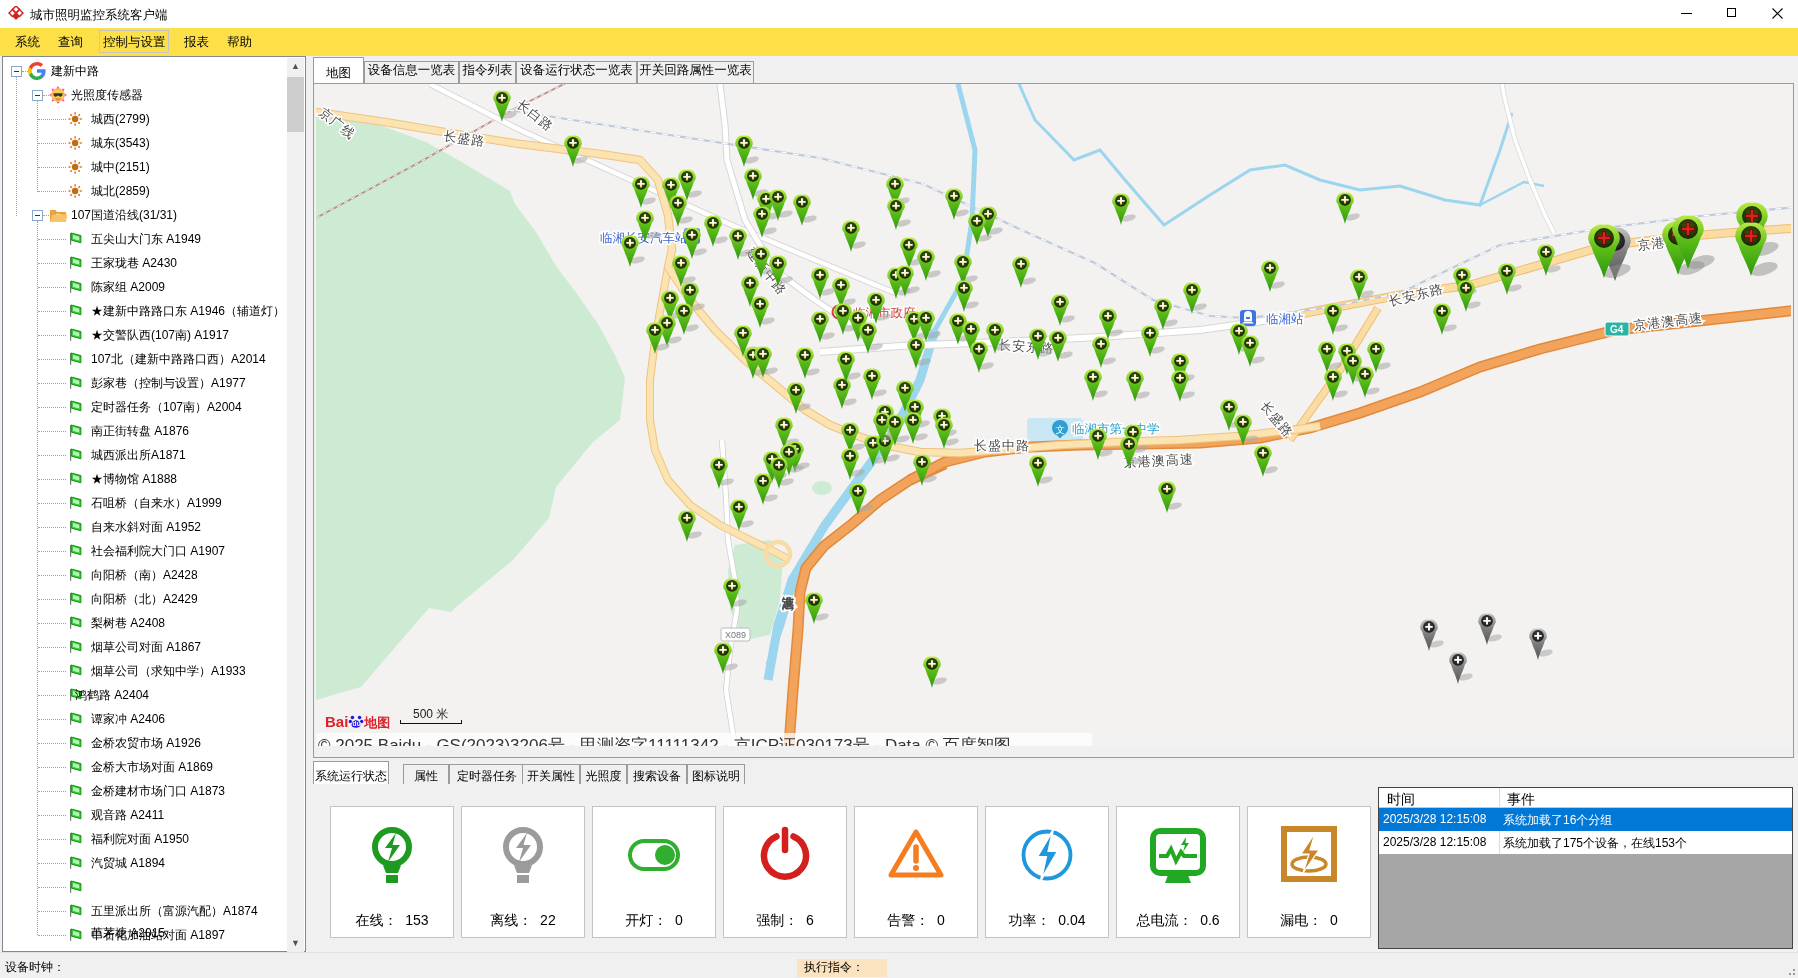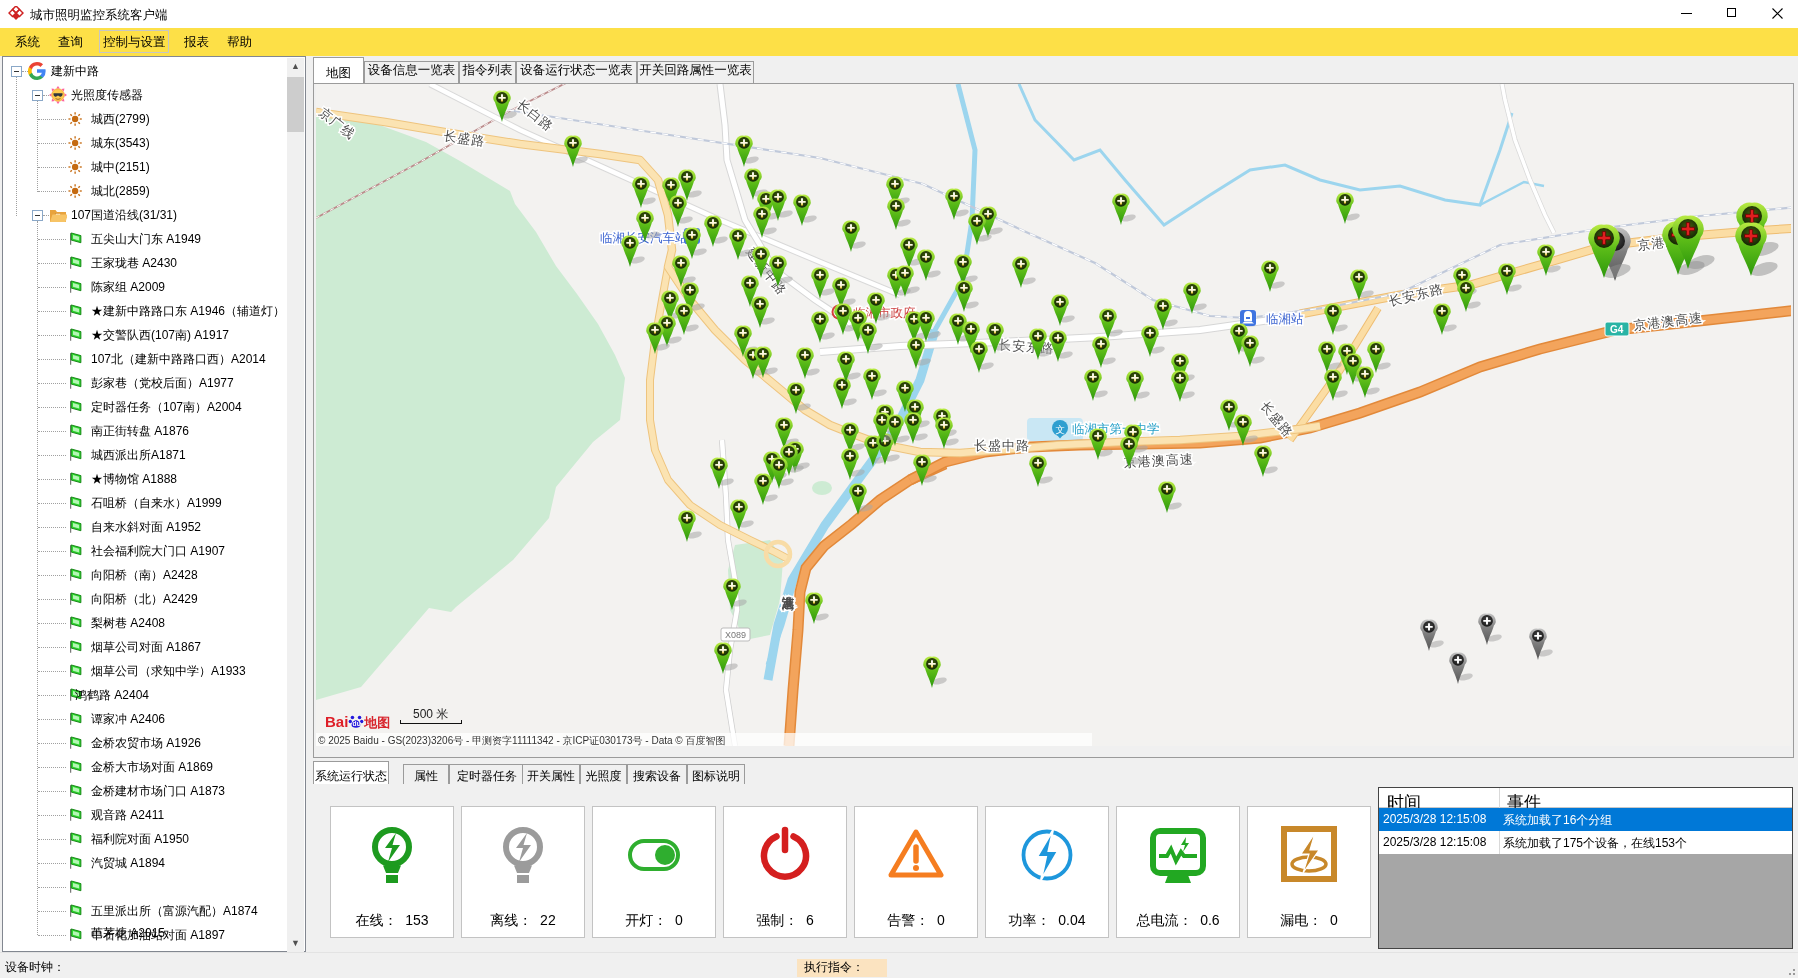--- a/index.html
+++ b/index.html
@@ -17,32 +17,32 @@
 .hdot{position:absolute;height:1px;border-top:1px dotted #a0a0a0}
 #tscroll{position:absolute;right:1px;top:1px;width:17px;height:894px;background:#f0f0f0}
 .sarrow{position:absolute;left:0;width:17px;height:17px;background:#f0f0f0;color:#505050;font-size:9px;text-align:center;line-height:17px}
 #sthumb{position:absolute;left:0;top:19px;width:17px;height:55px;background:#cdcdcd}
 #maptabs{position:absolute;left:313px;top:57px;height:26px}
 .tab{position:absolute;top:4px;height:22px;background:#f0f0f0;border:1px solid #9b9b9b;border-bottom:none;font-size:12.5px;text-align:center;color:#000}
 .tab.sel{top:0;height:26px;background:#fff;padding-top:7px;z-index:3}
 #mappage{position:absolute;left:313px;top:83px;width:1481px;height:675px;background:#f0f0f0;border:1px solid #9b9b9b}
 #map{position:absolute;left:316px;top:84px;width:1475px;height:662px;overflow:hidden}
 #copy{position:absolute;left:0px;top:649px;width:776px;height:13px;background:rgba(255,255,255,0.75)}
-#copytext{position:absolute;left:2px;top:650px;font-size:10px;color:#333;white-space:nowrap}
+#copytext{position:absolute;left:2px;top:650px;font-size:17px;color:#333;white-space:nowrap}
 #scaletext{position:absolute;left:97px;top:622px;font-size:12px;color:#222}
 #scalebar{position:absolute;left:84px;top:636px;width:62px;height:4px;border:1px solid #111;border-top:none}
 #blogo{position:absolute;left:9px;top:629px;font-weight:bold;font-size:15px;color:#de1f28;letter-spacing:0}
 #bottabs{position:absolute;left:313px;top:761px;height:23px}
 .btab{position:absolute;top:3px;height:20px;background:#f0f0f0;border:1px solid #9b9b9b;border-bottom:none;font-size:12px;text-align:center;padding-top:3px;color:#000}
 .btab.sel{top:0;height:23px;background:#fff;padding-top:6px;z-index:3}
 #botpanel{position:absolute;left:313px;top:784px;width:1481px;height:167px;background:#f0f0f0}
 .card{position:absolute;top:806px;width:124px;height:132px;background:#fff;border:1px solid #c3c3c3;text-align:center}
 .clabel{margin-top:19px;font-size:14px;color:#000}
 #evtable{position:absolute;left:1378px;top:787px;width:415px;height:162px;background:#a6a6a6;border:1px solid #444}
-.ehead{position:absolute;left:0;top:0;width:413px;height:20px;background:#fff;border-bottom:1px solid #c8c8c8;font-size:17px}
+.ehead{position:absolute;left:0;top:0;width:413px;height:20px;background:#fff;border-bottom:1px solid #c8c8c8;font-size:14px}
 .erow1{position:absolute;left:0;top:20px;width:413px;height:23px;background:#0078d7;color:#fff;font-size:12px}
 .erow2{position:absolute;left:0;top:43px;width:413px;height:23px;background:#fff;color:#000;font-size:12px}
 #statusbar{position:absolute;left:0;top:952px;width:1798px;height:26px;background:#f0f0f0;border-top:1px solid #e3e3e3}
 </style></head>
 <body>
 <div id="titlebar">
  <svg id="tlogo" width="16" height="16" viewBox="0 0 16 16">
   <rect x="5.5" y="1" width="5" height="5" fill="none" stroke="#cf2222" stroke-width="1.5" transform="rotate(45 8 3.5)"></rect>
   <rect x="2" y="4.5" width="5" height="5" fill="none" stroke="#cf2222" stroke-width="1.5" transform="rotate(45 4.5 7)"></rect>
   <rect x="9" y="4.5" width="5" height="5" fill="none" stroke="#cf2222" stroke-width="1.5" transform="rotate(45 11.5 7)"></rect>
@@ -132,21 +132,21 @@
 <div class="trow" style="left:88px;top:270px">★交警队西(107南) A1917</div>
 <div class="hdot" style="left:35px;top:302px;width:28px"></div>
 <svg class="ticon" style="left:65px;top:294px" width="16" height="16" viewBox="0 0 18 18">
       <use href="#flag"></use>
     </svg>
 <div class="trow" style="left:88px;top:294px">107北（建新中路路口西）A2014</div>
 <div class="hdot" style="left:35px;top:326px;width:28px"></div>
 <svg class="ticon" style="left:65px;top:318px" width="16" height="16" viewBox="0 0 18 18">
       <use href="#flag"></use>
     </svg>
-<div class="trow" style="left:88px;top:318px">彭家巷（党校后面）A1977</div>
+<div class="trow" style="left:88px;top:318px">彭家巷（控制与设置）A1977</div>
 <div class="hdot" style="left:35px;top:350px;width:28px"></div>
 <svg class="ticon" style="left:65px;top:342px" width="16" height="16" viewBox="0 0 18 18">
       <use href="#flag"></use>
     </svg>
 <div class="trow" style="left:88px;top:342px">定时器任务（107南）A2004</div>
 <div class="hdot" style="left:35px;top:374px;width:28px"></div>
 <svg class="ticon" style="left:65px;top:366px" width="16" height="16" viewBox="0 0 18 18">
       <use href="#flag"></use>
     </svg>
 <div class="trow" style="left:88px;top:366px">南正街转盘 A1876</div>

